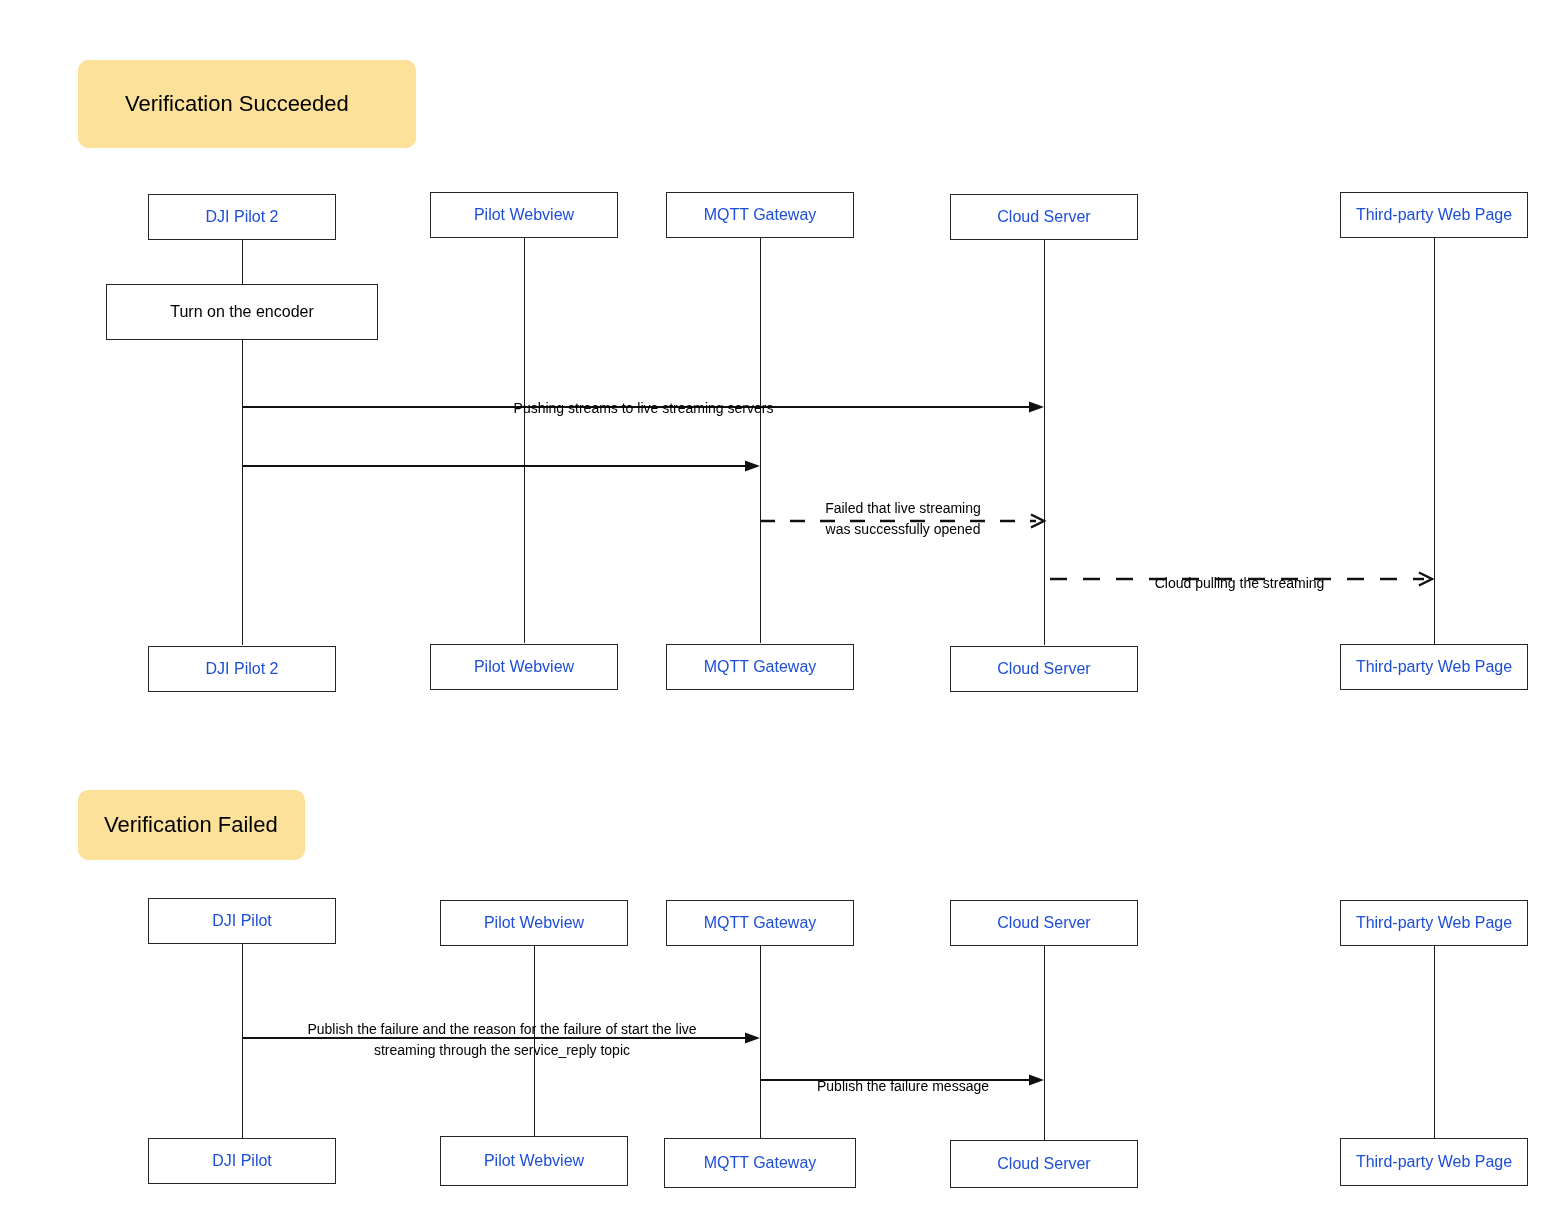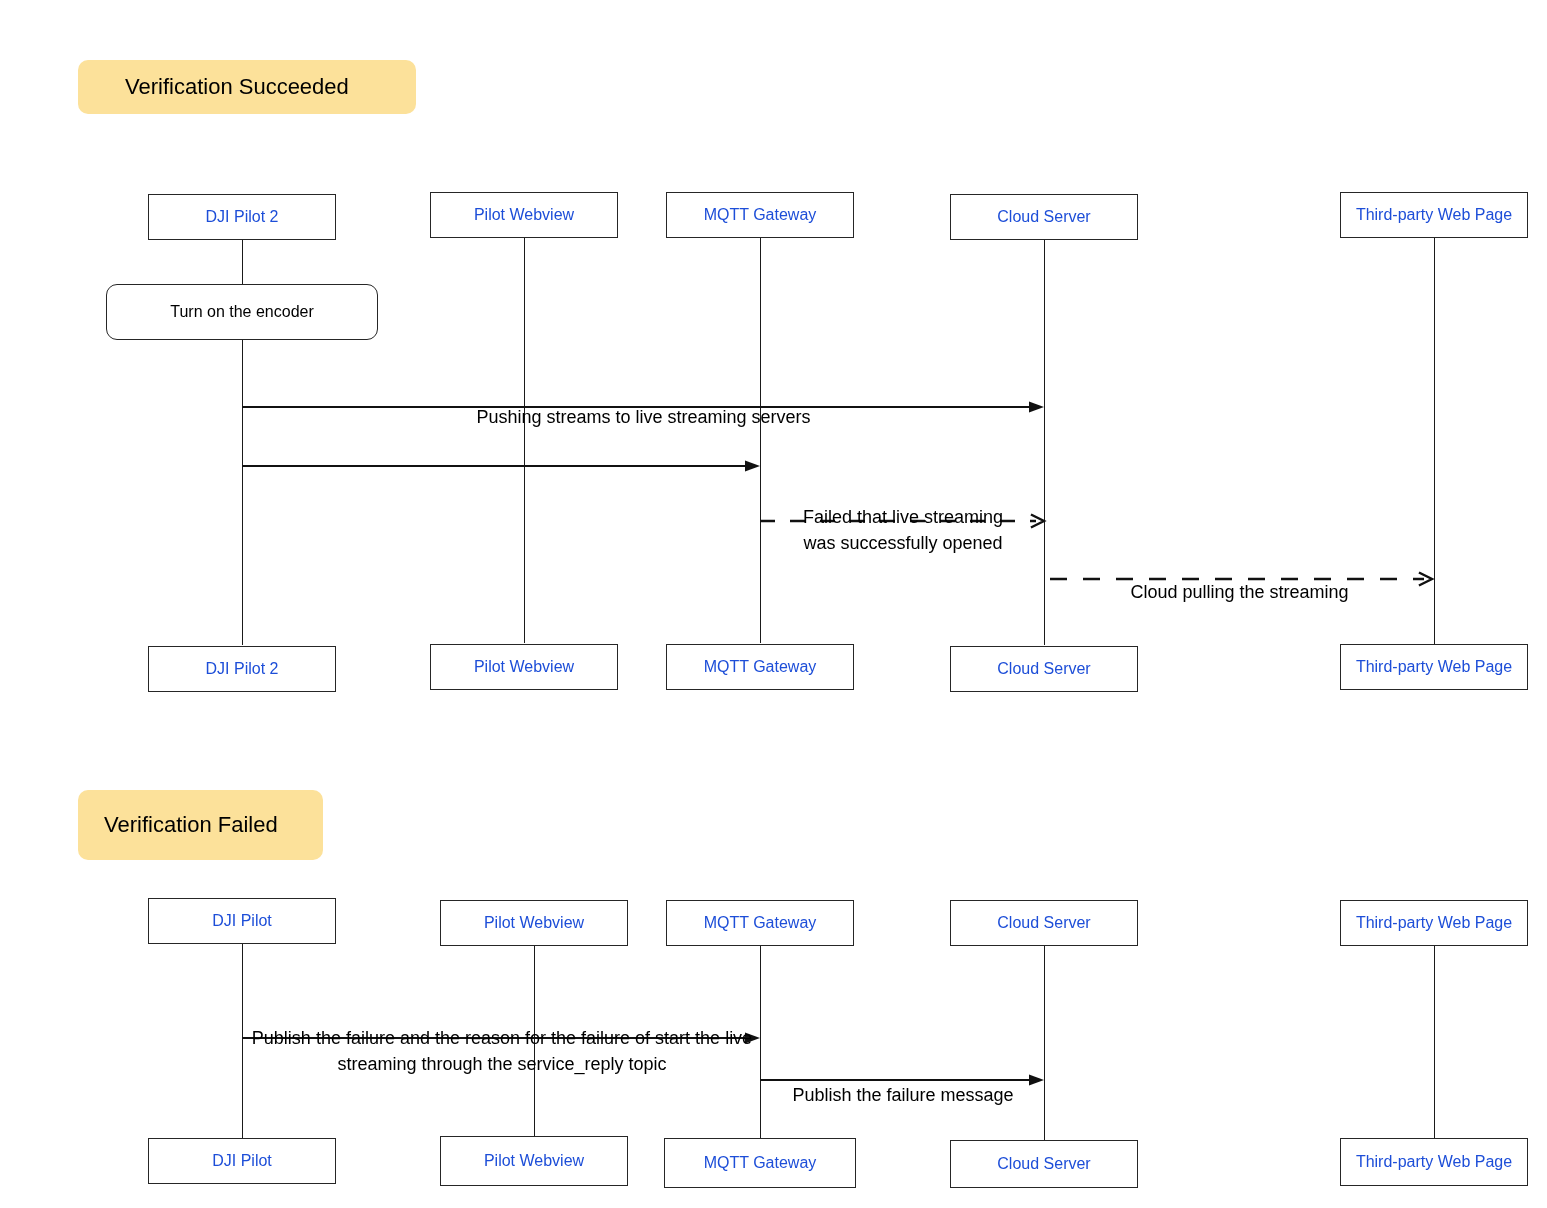--- a/index.html
+++ b/index.html
@@ -85,34 +85,34 @@
     position: absolute;
     z-index: 2;
     pointer-events: none;
   }
   .message svg {
     display: block;
     overflow: visible;
   }
   .msg-label {
     position: absolute;
-    font-size: 18px;
+    font-size: 14px;
     line-height: 1.45;
     color: #000000;
     text-align: center;
     white-space: pre-line;
     z-index: 5;
   }
 </style>
 </head>
 <body>
 
 <div id="canvas">
 
-  <div class="section-tag" style="left:78px; top:60px; width:338px; height:54px; padding-left:47px;">
+  <div class="section-tag" style="left:78px; top:60px; width:338px; height:88px; padding-left:47px;">
     <span class="tag-text">Verification Succeeded</span>
   </div>
 
   <div class="lifeline" style="left:242px; top:240px; height:405px;"></div>
   <div class="lifeline" style="left:524px; top:238px; height:405px;"></div>
   <div class="lifeline" style="left:760px; top:238px; height:405px;"></div>
   <div class="lifeline" style="left:1044px; top:240px; height:405px;"></div>
   <div class="lifeline" style="left:1434px; top:238px; height:407px;"></div>
 
   <div class="participant" style="left:148px; top:194px; width:188px; height:46px;">
@@ -124,21 +124,21 @@
   <div class="participant" style="left:666px; top:192px; width:188px; height:46px;">
     <span class="p-label">MQTT Gateway</span>
   </div>
   <div class="participant" style="left:950px; top:194px; width:188px; height:46px;">
     <span class="p-label">Cloud Server</span>
   </div>
   <div class="participant" style="left:1340px; top:192px; width:188px; height:46px;">
     <span class="p-label">Third-party Web Page</span>
   </div>
 
-  <div class="note-box" style="left:106px; top:284px; width:272px; height:56px;border-radius:11px;">
+  <div class="note-box" style="left:106px; top:284px; width:272px; height:56px;">
     <span class="n-label">Turn on the encoder</span>
   </div>
 
   <div class="msg-label" style="left:243px; top:378px; width:801px;">
     <span>Pushing streams to live streaming servers</span>
   </div>
   <div class="message" style="left:242px; top:400px; width:804px; height:14px;">
     <svg width="804" height="14" viewBox="0 0 804 14">
       <line x1="0" y1="7" x2="794" y2="7" stroke="#111111" stroke-width="2.2"></line>
       <polygon points="802,7 787,1.5 787,12.5" fill="#111111"></polygon>
@@ -182,21 +182,21 @@
   <div class="participant" style="left:666px; top:644px; width:188px; height:46px;">
     <span class="p-label">MQTT Gateway</span>
   </div>
   <div class="participant" style="left:950px; top:646px; width:188px; height:46px;">
     <span class="p-label">Cloud Server</span>
   </div>
   <div class="participant" style="left:1340px; top:644px; width:188px; height:46px;">
     <span class="p-label">Third-party Web Page</span>
   </div>
 
-  <div class="section-tag" style="left:78px; top:790px; width:245px; height:70px; padding-left:26px;">
+  <div class="section-tag" style="left:78px; top:790px; width:227px; height:70px; padding-left:26px;">
     <span class="tag-text">Verification Failed</span>
   </div>
 
   <div class="lifeline" style="left:242px; top:944px; height:196px;"></div>
   <div class="lifeline" style="left:534px; top:946px; height:194px;"></div>
   <div class="lifeline" style="left:760px; top:946px; height:194px;"></div>
   <div class="lifeline" style="left:1044px; top:946px; height:194px;"></div>
   <div class="lifeline" style="left:1434px; top:946px; height:194px;"></div>
 
   <div class="participant" style="left:148px; top:898px; width:188px; height:46px;">

